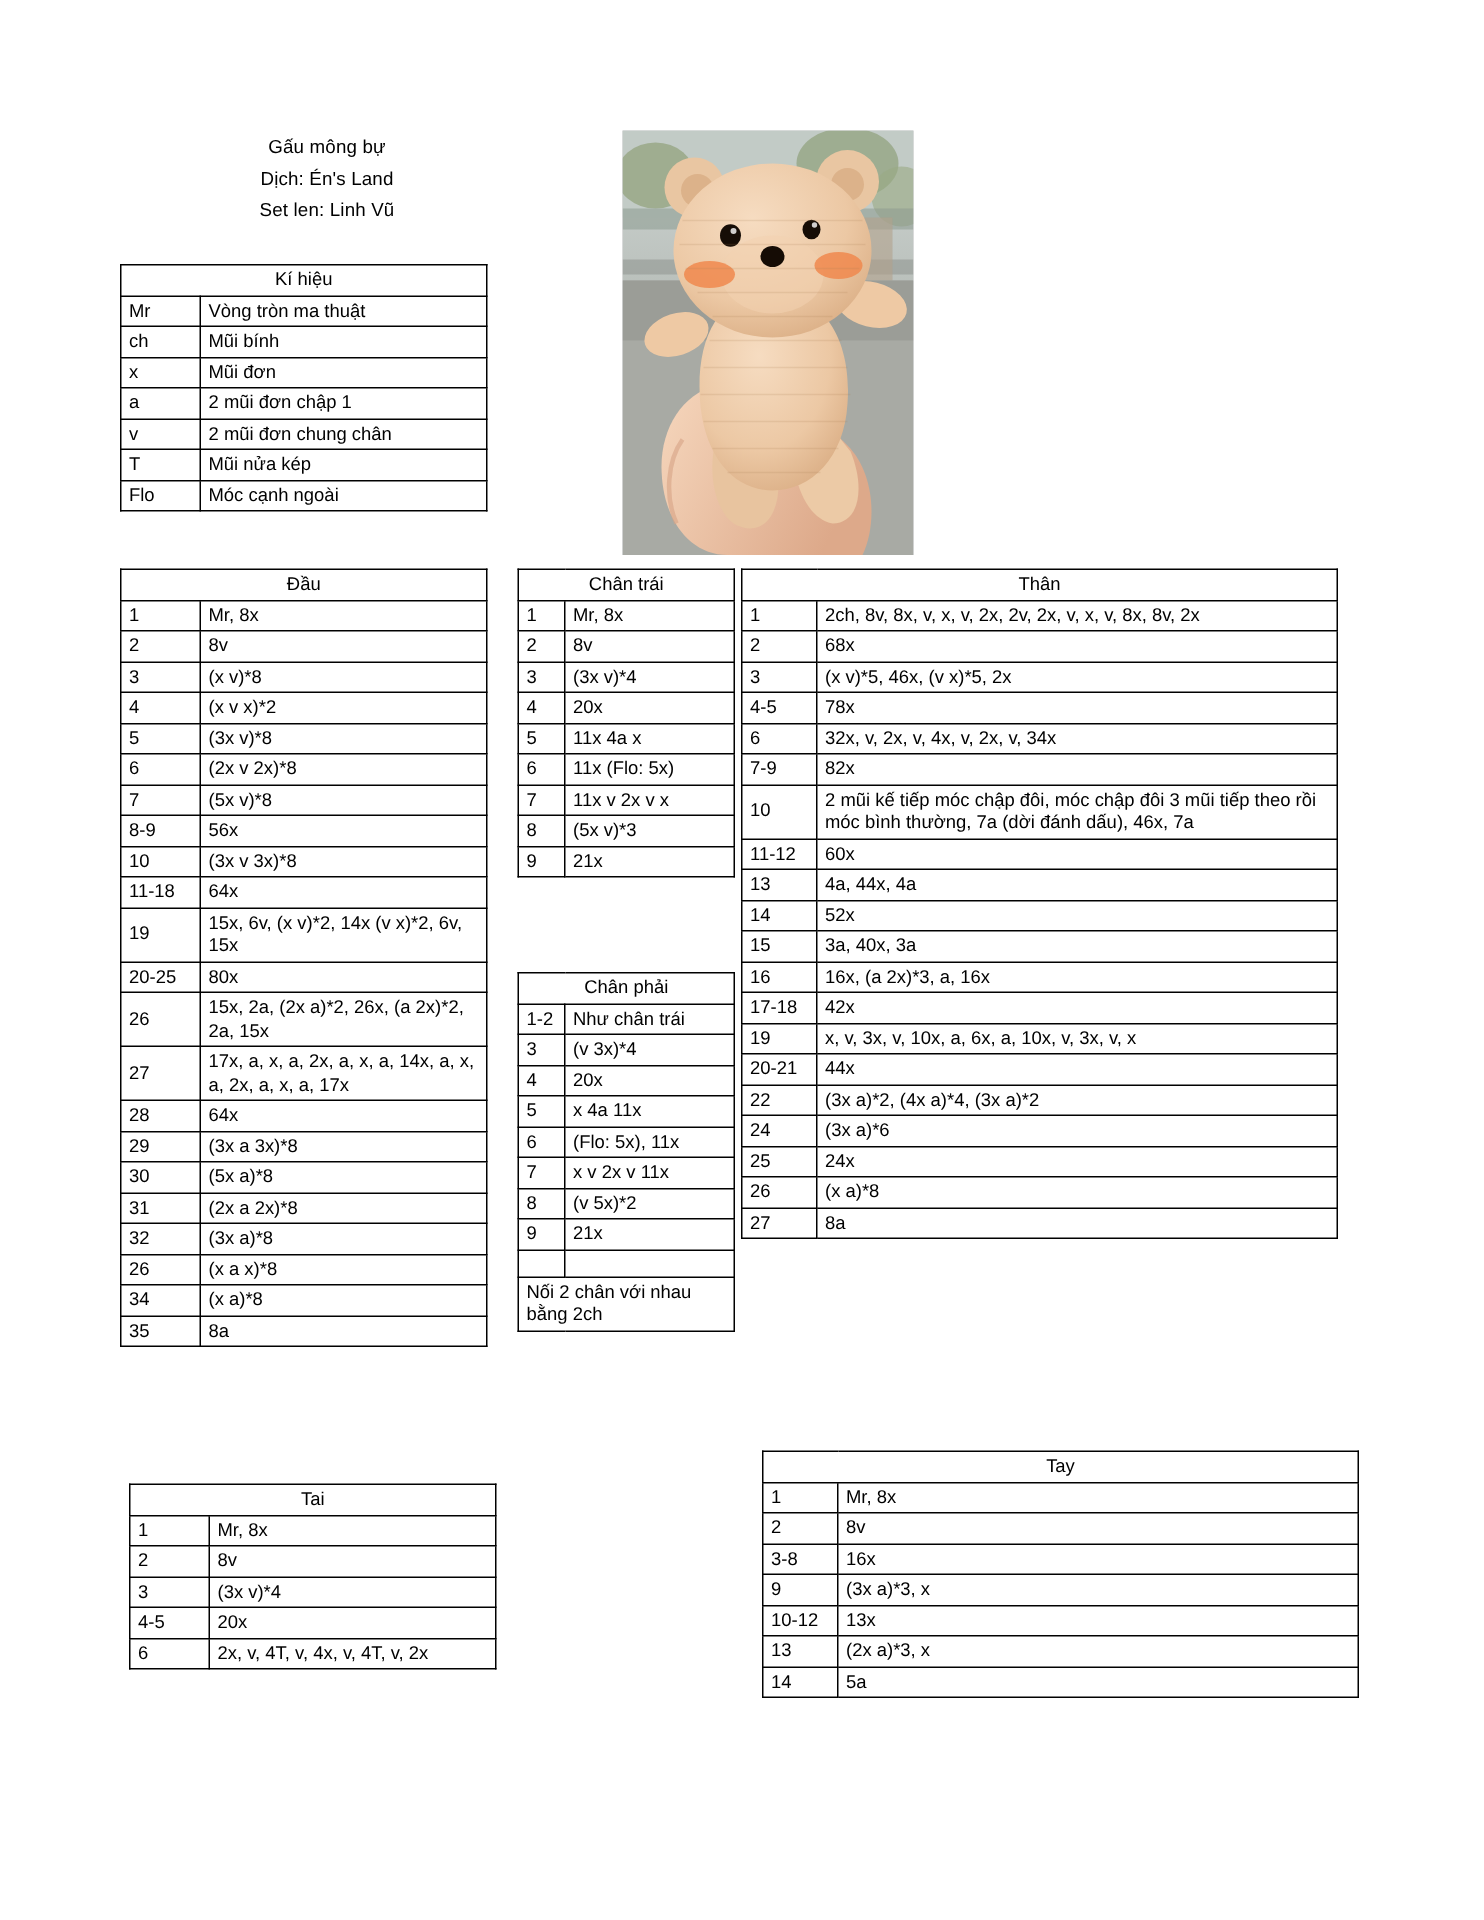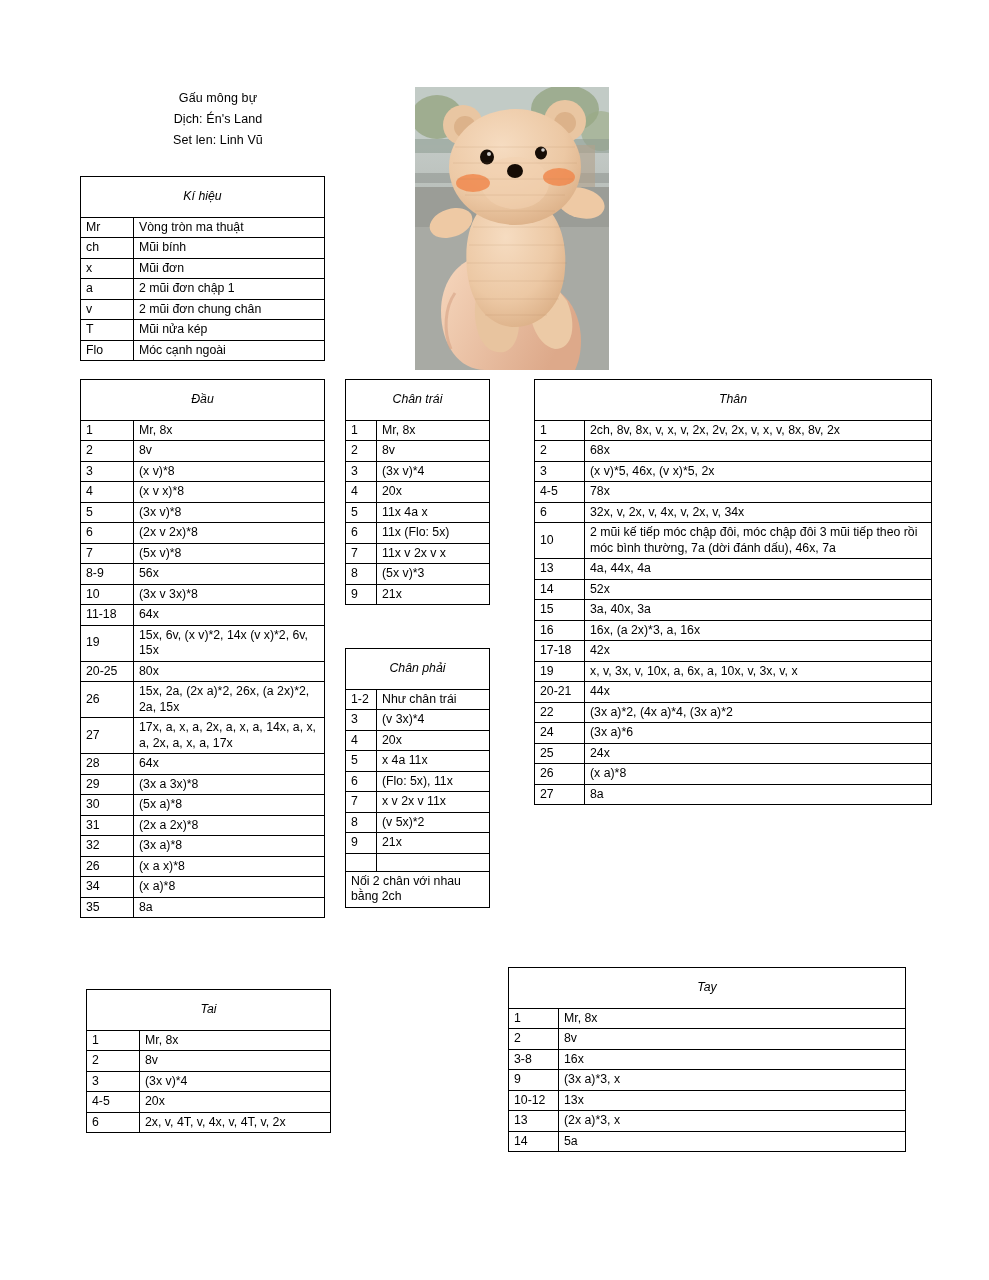--- a/index.html
+++ b/index.html
@@ -41,40 +41,39 @@
   table.pt td,table.pt th{
     border:1px solid #000;
     padding:2px 4px 2px 5px;
     vertical-align:middle;
     text-align:left;
     font-weight:normal;
     line-height:15.5px;
   }
   table.pt th.hdr{
     text-align:center;
-    padding:12px 4px;
-    font-style:italic;
+    padding:2px 4px;
   }
   td.num{white-space:nowrap;}
   td.blank{height:13px;padding:0;}
 
   
   #tbl-legend{left:80px;top:176px;width:245px;}
   #tbl-legend col.c1{width:53px;}
   #tbl-head{left:80px;top:379px;width:245px;}
   #tbl-head col.c1{width:53px;}
   #tbl-ear{left:86px;top:989px;width:245px;}
   #tbl-ear col.c1{width:53px;}
 
   #tbl-legleft{left:345px;top:379px;width:145px;}
   #tbl-legleft col.c1{width:31px;}
   #tbl-legright{left:345px;top:648px;width:145px;}
   #tbl-legright col.c1{width:31px;}
 
-  #tbl-body{left:534px;top:379px;width:398px;}
+  #tbl-body{left:494px;top:379px;width:398px;}
   #tbl-body col.c1{width:50px;}
   #tbl-arm{left:508px;top:967px;width:398px;}
   #tbl-arm col.c1{width:50px;}
 </style>
 </head>
 <body>
 
 <div class="page">
 
   <div class="title-block">
@@ -211,21 +210,21 @@
       <tr>
           <td class="num">2</td>
           <td>8v</td>
         </tr>
       <tr>
           <td class="num">3</td>
           <td>(x v)*8</td>
         </tr>
       <tr>
           <td class="num">4</td>
-          <td>(x v x)*8</td>
+          <td>(x v x)*2</td>
         </tr>
       <tr>
           <td class="num">5</td>
           <td>(3x v)*8</td>
         </tr>
       <tr>
           <td class="num">6</td>
           <td>(2x v 2x)*8</td>
         </tr>
       <tr>
@@ -457,24 +456,32 @@
         </tr>
       <tr>
           <td class="num">4-5</td>
           <td>78x</td>
         </tr>
       <tr>
           <td class="num">6</td>
           <td>32x, v, 2x, v, 4x, v, 2x, v, 34x</td>
         </tr>
       <tr>
+          <td class="num">7-9</td>
+          <td>82x</td>
+        </tr>
+      <tr>
           <td class="num">10</td>
           <td>2 mũi kế tiếp móc chập đôi, móc chập đôi 3 mũi tiếp theo rồi móc bình thường, 7a (dời đánh dấu), 46x, 7a</td>
         </tr>
       <tr>
+          <td class="num">11-12</td>
+          <td>60x</td>
+        </tr>
+      <tr>
           <td class="num">13</td>
           <td>4a, 44x, 4a</td>
         </tr>
       <tr>
           <td class="num">14</td>
           <td>52x</td>
         </tr>
       <tr>
           <td class="num">15</td>
           <td>3a, 40x, 3a</td>

